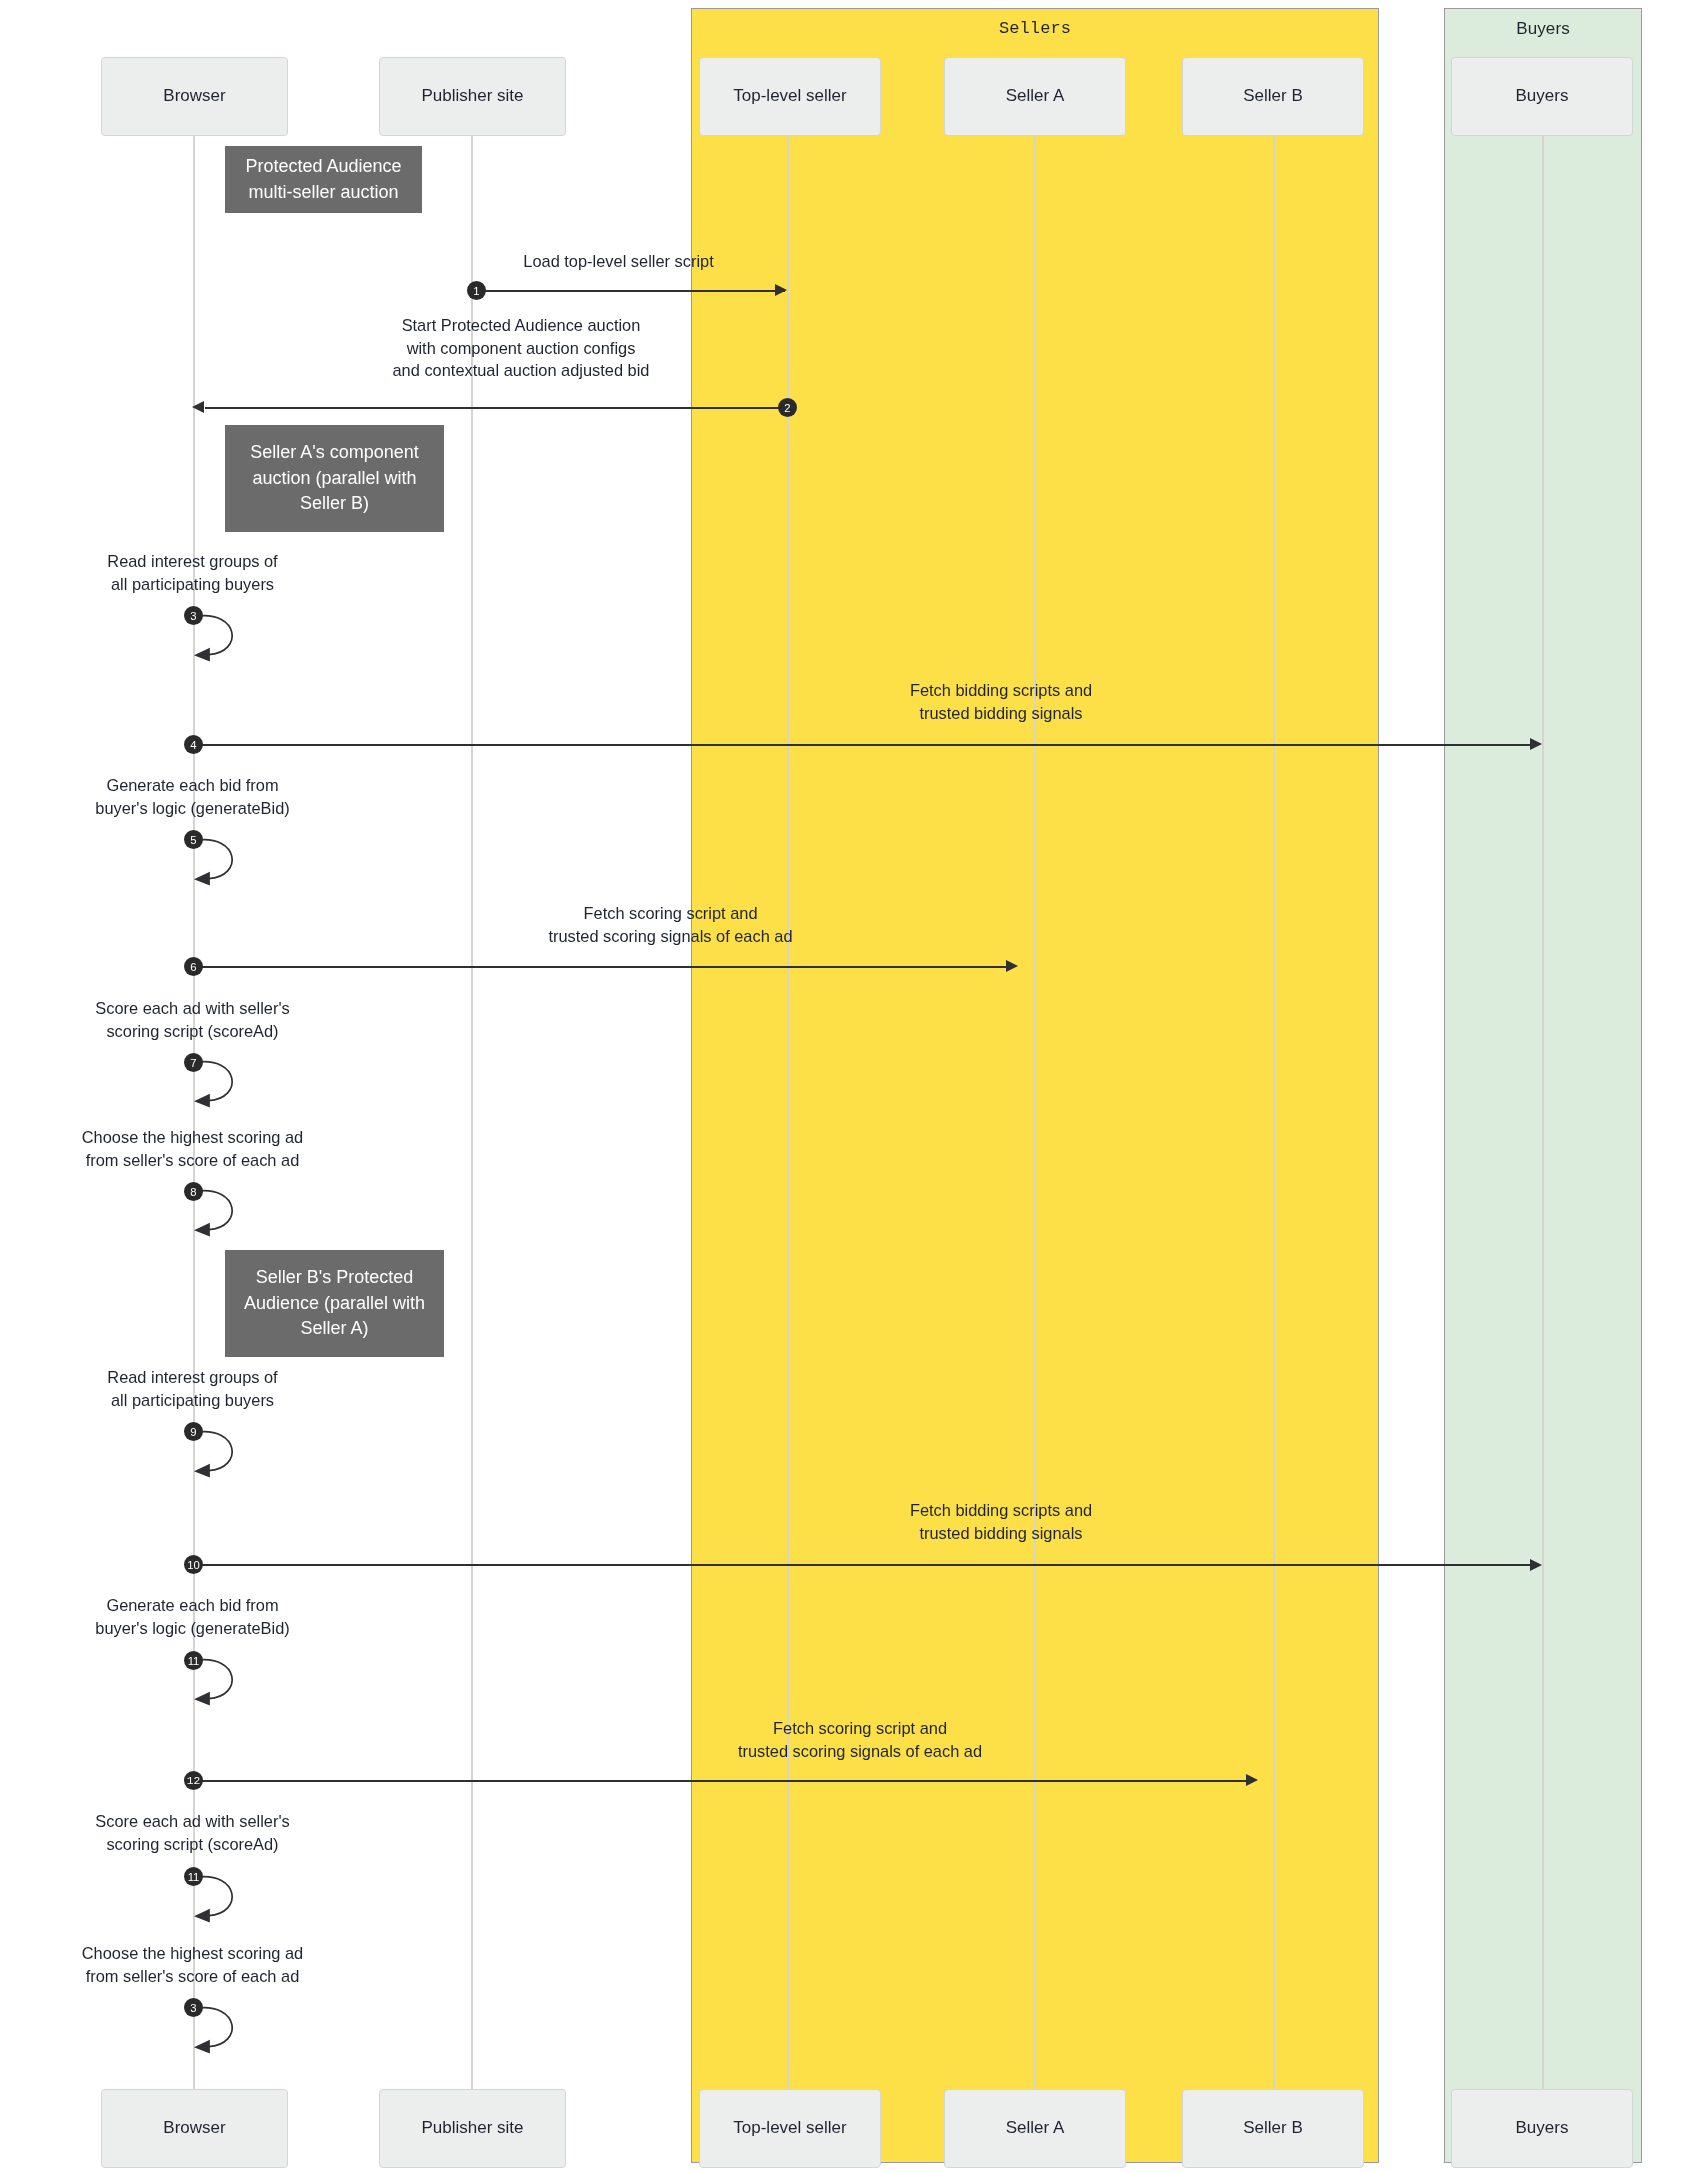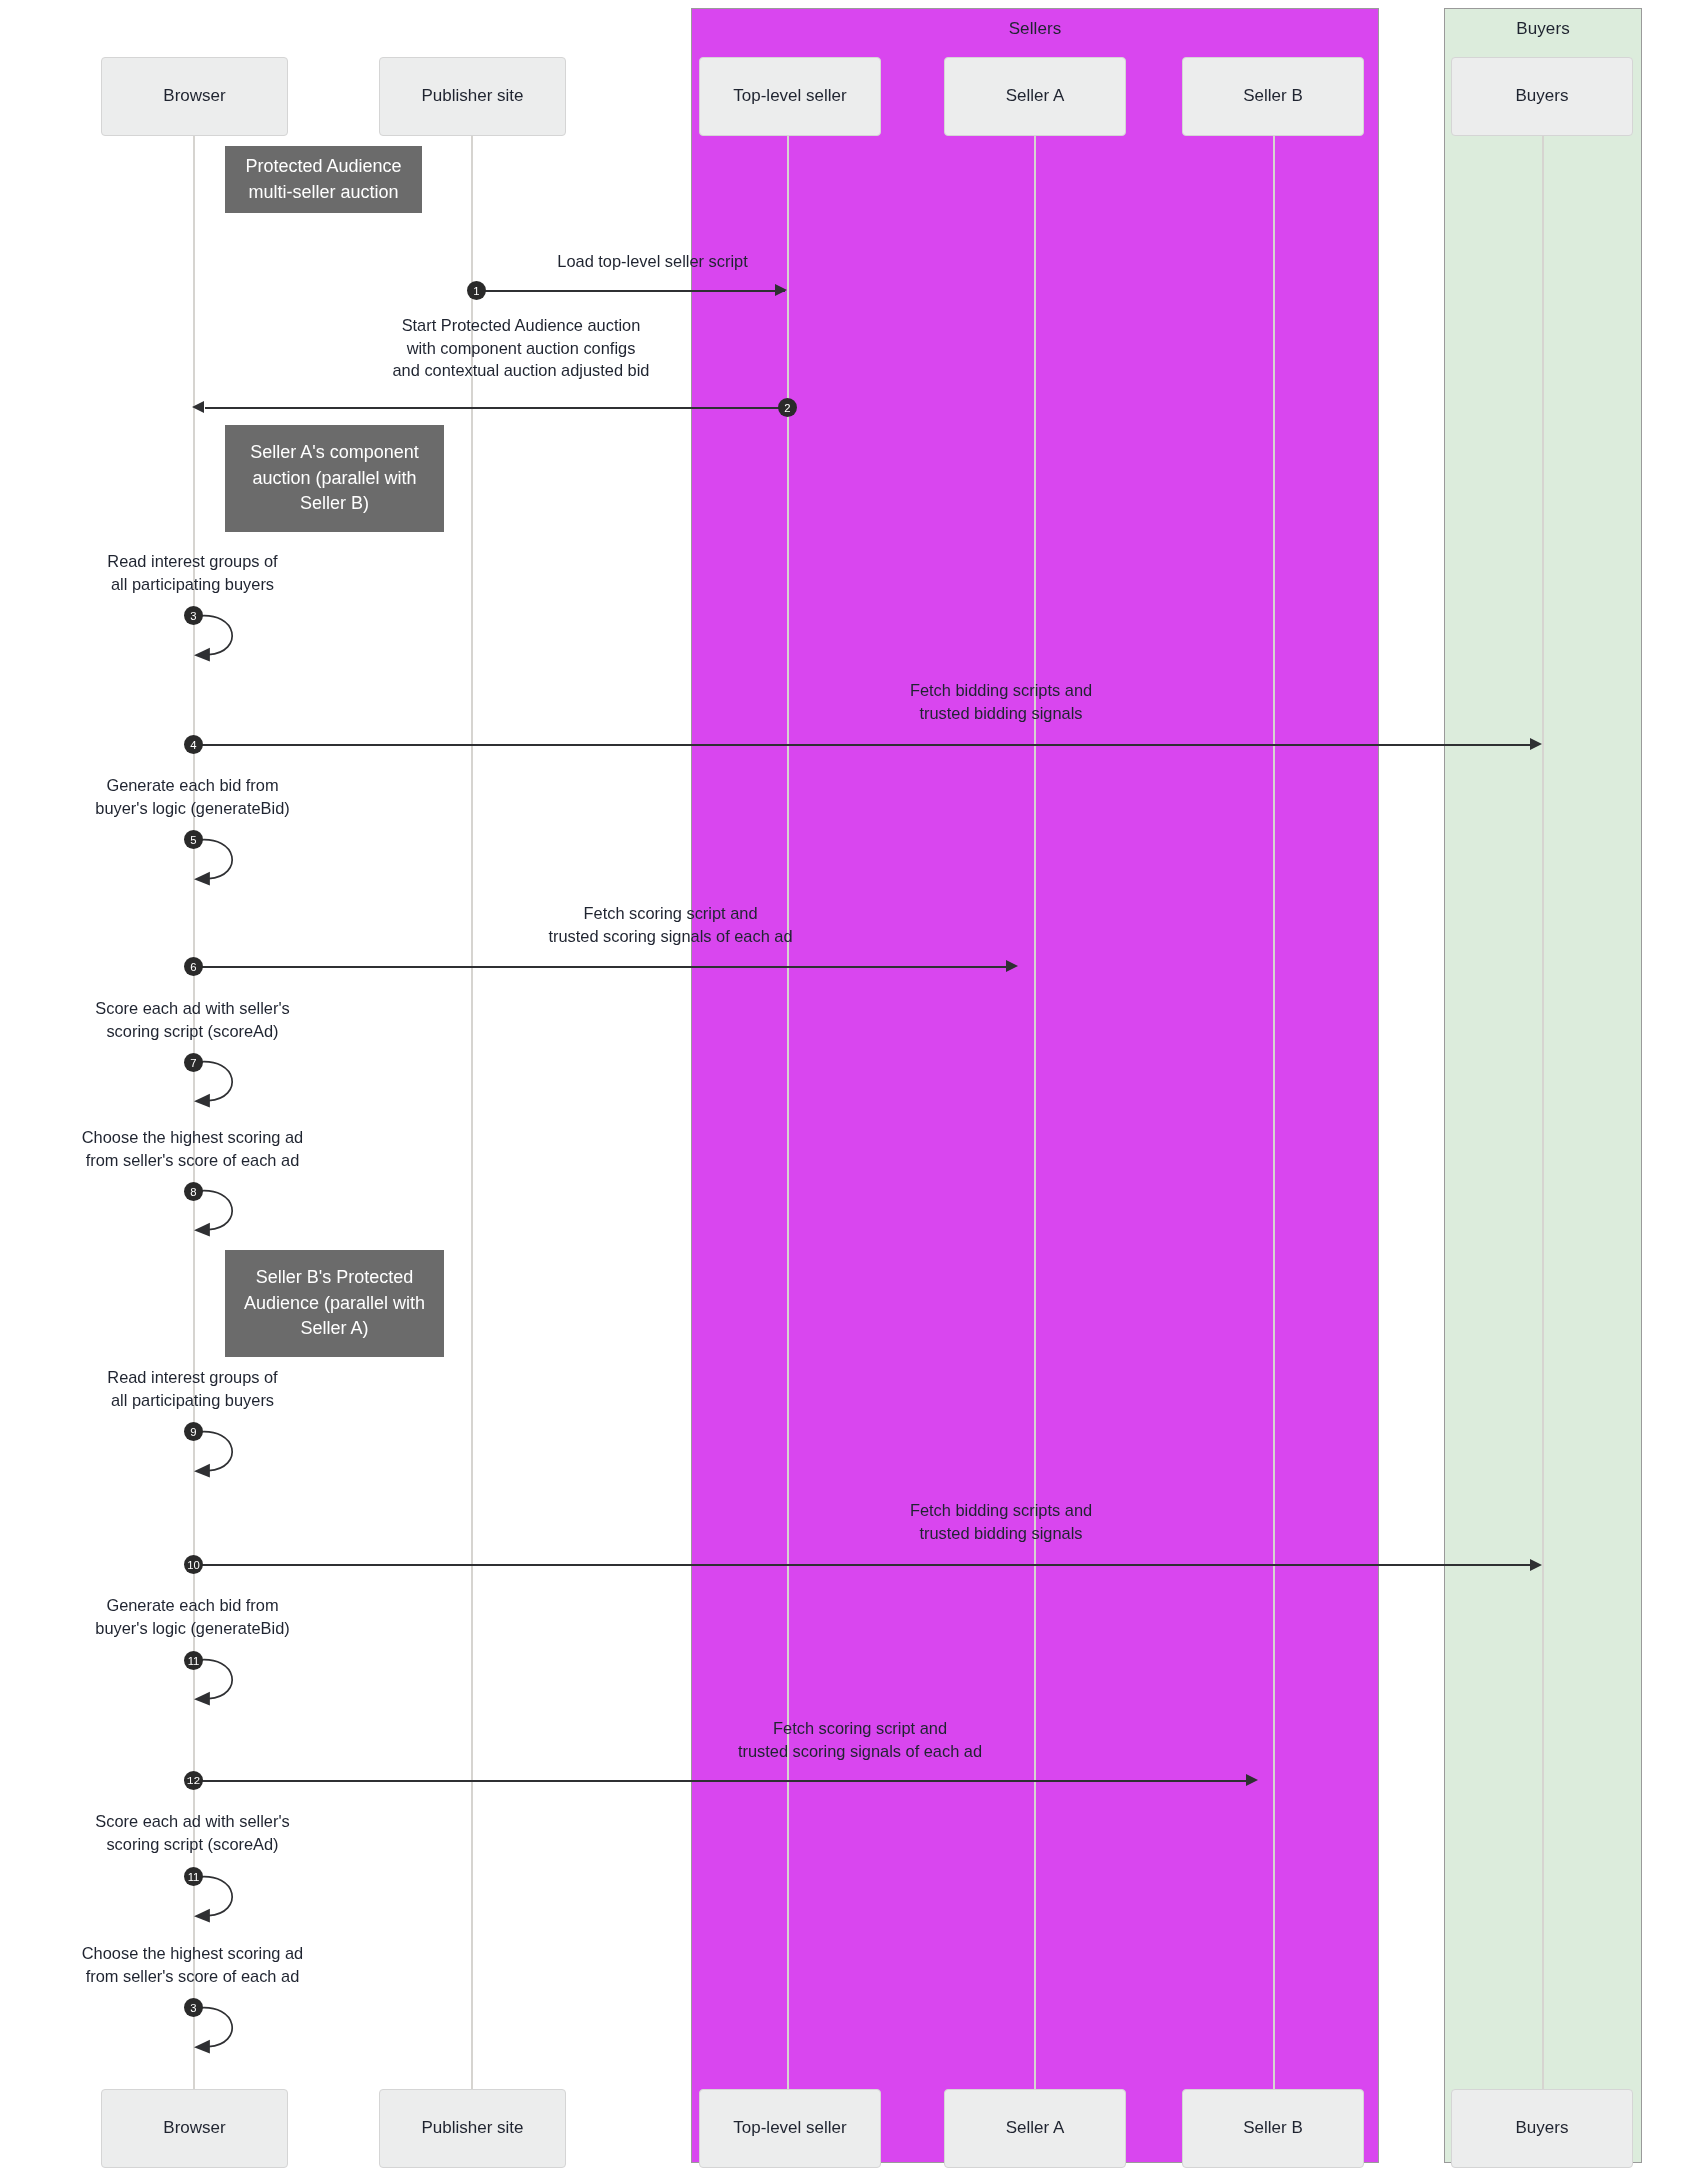--- a/index.html
+++ b/index.html
@@ -17,21 +17,21 @@
     height: 2172px;
     background: #ffffff;
     overflow: hidden;
   }
   
   .group-band {
     position: absolute;
     box-sizing: border-box;
     border: 1.1px solid #9a9a9a;
   }
-  .group-band.sellers { background: #d946ef; }
+  .group-band.sellers { background: #fde047; font-family: Liberation Mono, monospace; }
   .group-band.buyers  { background: #dcecdc; }
   .group-label {
     position: absolute;
     width: 100%;
     text-align: center;
     top: 10.2px;
     font-size: 17px;
     color: #1f2430;
     letter-spacing: 0.1px;
   }
@@ -156,21 +156,21 @@
 
   <div class="note" style="left:225px; top:146px; width:197px; height:67px;">Protected Audience
 multi-seller auction</div>
   <div class="note" style="left:225px; top:425px; width:219px; height:107px;">Seller A's
 component auction
 (parallel with Seller B)</div>
   <div class="note" style="left:225px; top:1250px; width:219px; height:107px;">Seller B's
 Protected Audience
 (parallel with Seller A)</div>
 
-  <div class="msg-text" style="left:471px; top:250px; width:295px;margin-left:34px;">Load top-level seller script</div>
+  <div class="msg-text" style="left:471px; top:250px; width:295px;">Load top-level seller script</div>
   <div class="msg-line" style="left:475px; top:290px; width:310px;"></div>
   <div class="arrow-head right" style="left:775px; top:284px;"></div>
   <div class="seq-num" style="left:467px; top:281px;">1</div>
 
   <div class="msg-text" style="left:238px; top:314px; width:566px;">Start Protected Audience auction
 with component auction configs
 and contextual auction adjusted bid</div>
   <div class="msg-line" style="left:205px; top:407px; width:584px;"></div>
   <div class="arrow-head left" style="left:192px; top:401px;"></div>
   <div class="seq-num" style="left:778px; top:398px;">2</div>

